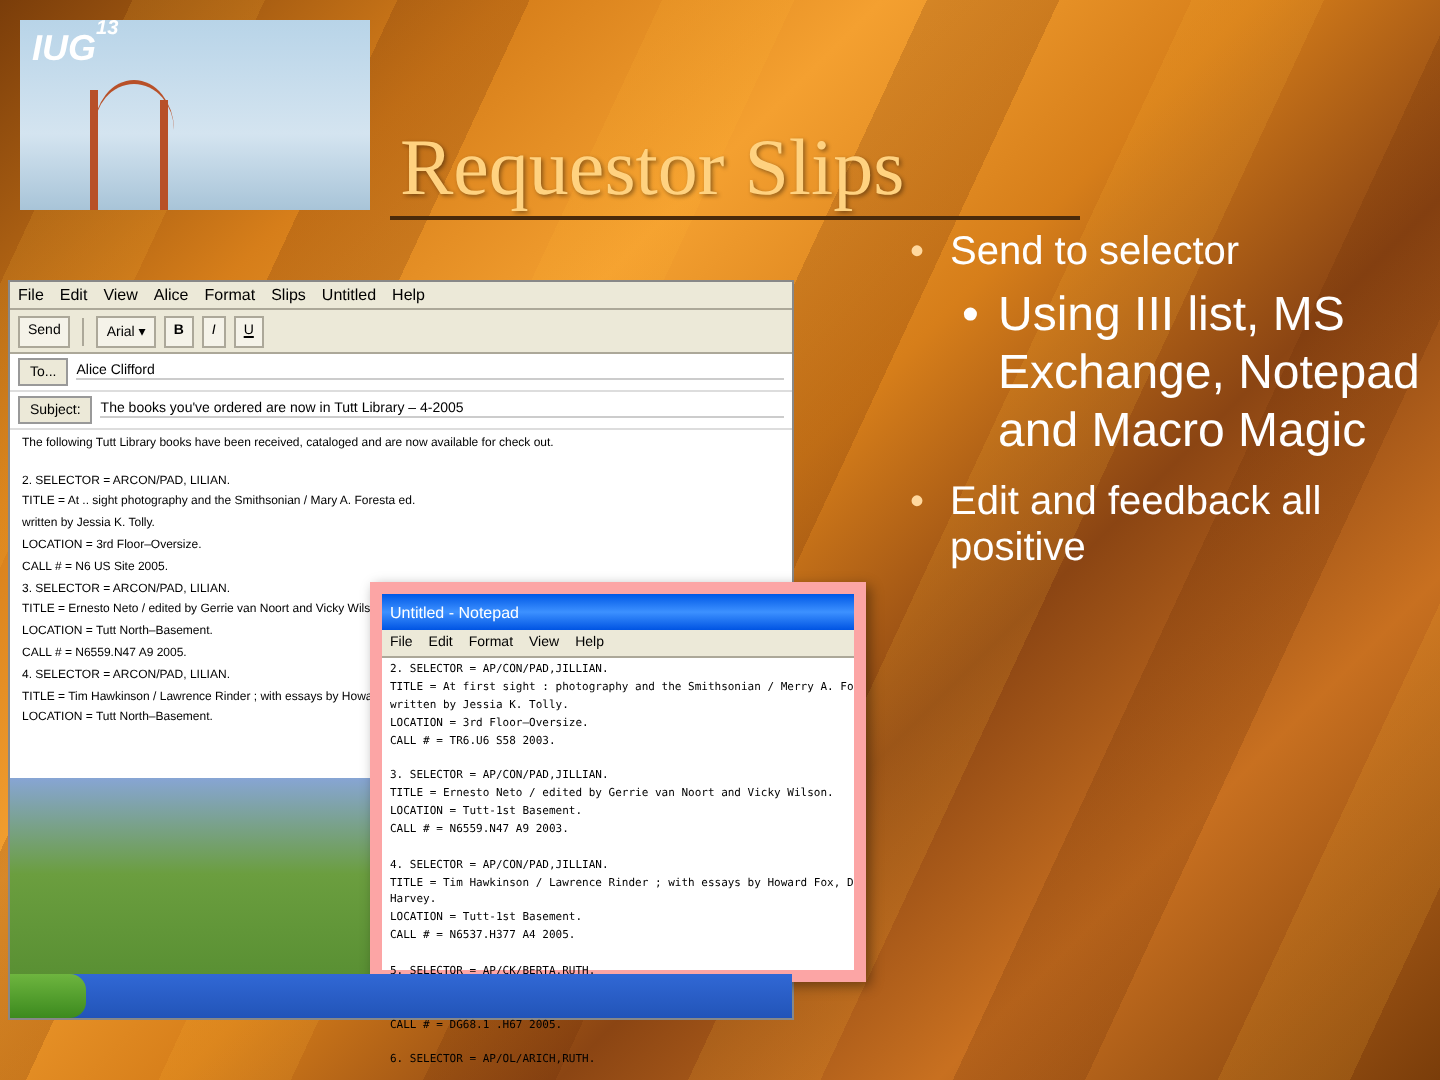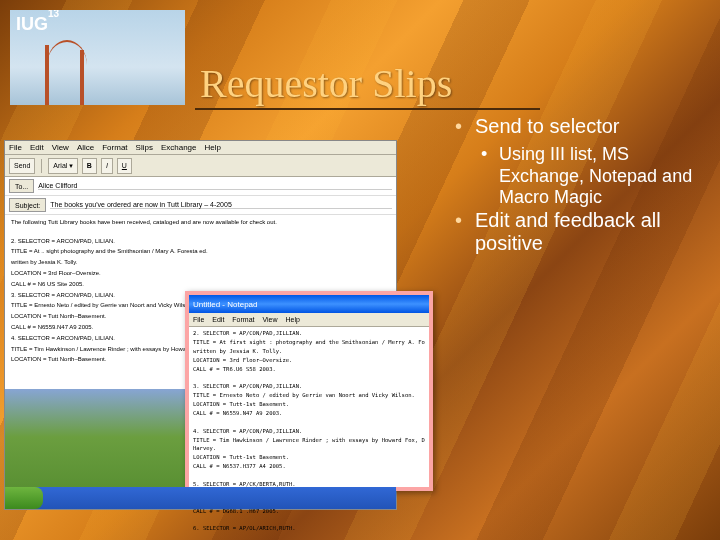--- a/index.html
+++ b/index.html
@@ -1,49 +1,49 @@
 <!DOCTYPE html>
 <html><head>
 <meta charset="utf-8">
 <style>
 *{margin:0;padding:0;box-sizing:border-box}
 body{width:720px;height:540px;overflow:hidden;font-family:Arial,sans-serif;position:relative}
 .slide{width:100%;height:100%;background:linear-gradient(135deg,#7a3d0a 0%,#d67e1a 20%,#f4a030 35%,#d67e1a 50%,#8b4513 65%,#c87020 80%,#7a3d0a 100%);position:relative}
 .slide::before{content:"";position:absolute;inset:0;background:repeating-linear-gradient(115deg,transparent 0px,transparent 60px,rgba(255,180,50,0.15) 60px,rgba(255,180,50,0.15) 120px,transparent 120px,transparent 180px,rgba(100,40,5,0.2) 180px,rgba(100,40,5,0.2) 240px)}
 .logo{position:absolute;top:10px;left:10px;width:175px;height:95px;background:linear-gradient(180deg,#b8d4e8 0%,#d4e4f0 60%,#a8c4d8 100%);overflow:hidden}
-.logo-text{position:absolute;top:4px;left:6px;font-size:18px;font-weight:bold;color:#fff;}
+.logo-text{position:absolute;top:4px;left:6px;font-size:18px;font-weight:bold;color:#fff;font-style:italic}
 .logo-text sup{font-size:10px;position:relative;top:-6px}
 .bridge{position:absolute;bottom:0;left:35px;width:4px;height:60px;background:#b85028}
 .bridge::before{content:"";position:absolute;left:35px;width:4px;height:55px;bottom:0;background:#b85028}
 .bridge-cable{position:absolute;bottom:40px;left:37px;width:40px;height:25px;border-top:2px solid #b85028;border-radius:50% 50% 0 0/100% 100% 0 0}
 .title{position:absolute;top:60px;left:200px;font-size:40px;color:#ffd280;text-shadow:1px 1px 2px rgba(0,0,0,0.4);font-family:'Times New Roman',serif}
 .title-line{position:absolute;top:108px;left:195px;width:345px;height:2px;background:#4a2a0a}
 .screenshot{position:absolute;top:140px;left:4px;width:393px;height:370px;background:#fff;border:1px solid #888}
 .email-app{width:100%;height:100%;position:relative;font-size:8px}
 .menubar{height:14px;background:#ece9d8;border-bottom:1px solid #aca899;display:flex;align-items:center;padding:0 4px;gap:8px;color:#000}
 .toolbar{height:22px;background:#ece9d8;border-bottom:1px solid #aca899;display:flex;align-items:center;padding:0 4px;gap:4px}
 .tb-btn{height:16px;border:1px solid #aca899;background:#f5f3e9;padding:0 4px;font-size:7px;display:flex;align-items:center}
 .tb-sep{width:1px;height:14px;background:#aca899;margin:0 2px}
 .field-row{display:flex;align-items:center;padding:2px 4px;border-bottom:1px solid #ddd;background:#fff}
 .field-btn{border:1px solid #999;background:#ece9d8;padding:1px 5px;font-size:7px;margin-right:4px;height:14px;display:flex;align-items:center}
 .field-val{font-size:7px;border-bottom:1px solid #ccc;flex:1}
 .body-area{padding:4px 6px;font-size:6px;line-height:1.3;color:#000;background:#fff;height:150px;overflow:hidden}
 .body-area p{margin-bottom:3px}
 .desktop{position:absolute;bottom:0;left:0;width:100%;height:120px;background:linear-gradient(180deg,#87a5d4 0%,#6b9e3f 40%,#528a2e 100%)}
-.notepad{position:absolute;top:150px;left:180px;width:248px;height:200px;background:#fff;border:4px solid #fca5a5;box-shadow:2px 2px 6px rgba(0,0,0,0.4)}
+.notepad{position:absolute;top:150px;left:180px;width:248px;height:200px;background:#fff;border:6px solid #fca5a5;box-shadow:2px 2px 6px rgba(0,0,0,0.4)}
 .np-title{height:18px;background:linear-gradient(180deg,#0058e6 0%,#3d91ff 50%,#0054e3 100%);color:#fff;font-size:8px;display:flex;align-items:center;padding:0 4px}
 .np-menu{height:14px;background:#ece9d8;font-size:7px;display:flex;align-items:center;gap:8px;padding:0 4px;border-bottom:1px solid #aca899}
 .np-body{padding:3px 4px;font-family:'Lucida Console',monospace;font-size:5.5px;line-height:1.25;color:#000;overflow:hidden}
 .np-body p{margin-bottom:2px;white-space:nowrap}
 .taskbar{position:absolute;bottom:0;left:0;width:100%;height:22px;background:linear-gradient(180deg,#3168d5 0%,#2254b8 100%);display:flex;align-items:center}
 .start{height:100%;width:38px;background:linear-gradient(180deg,#6eb53f 0%,#3c8a1e 100%);border-radius:0 8px 8px 0}
 .bullets{position:absolute;top:115px;left:455px;width:255px;color:#fff}
 .b1{font-size:20px;margin-bottom:6px;position:relative;padding-left:20px}
 .b1::before{content:"•";position:absolute;left:0;color:#ffd89e}
-.b2{font-size:18px;margin-left:26px;position:relative;padding-left:18px;line-height:1.2}
+.b2{font-size:24px;margin-left:26px;margin-bottom:10px;position:relative;padding-left:18px;line-height:1.2}
 .b2::before{content:"•";position:absolute;left:0;color:#fff}
 </style>
 </head>
 <body>
 
 <div class="slide">
   <div class="logo">
     <span class="logo-text"><span>IUG</span><sup>13</sup></span>
     <div class="bridge"></div>
     <div class="bridge-cable"></div>
@@ -54,21 +54,21 @@
 
   <div class="screenshot">
     <div class="email-app">
       <div class="menubar" id="email-menu">
           <span>File</span>
           <span>Edit</span>
           <span>View</span>
           <span>Alice</span>
           <span>Format</span>
           <span>Slips</span>
-          <span>Exchange</span>
+          <span>Untitled</span>
           <span>Help</span>
         </div>
       <div class="toolbar">
         <span class="tb-btn">Send</span>
         <span class="tb-sep"></span>
         <span class="tb-btn">Arial ▾</span>
         <span class="tb-btn">
             <b>B</b>
           </span>
         <span class="tb-btn">

